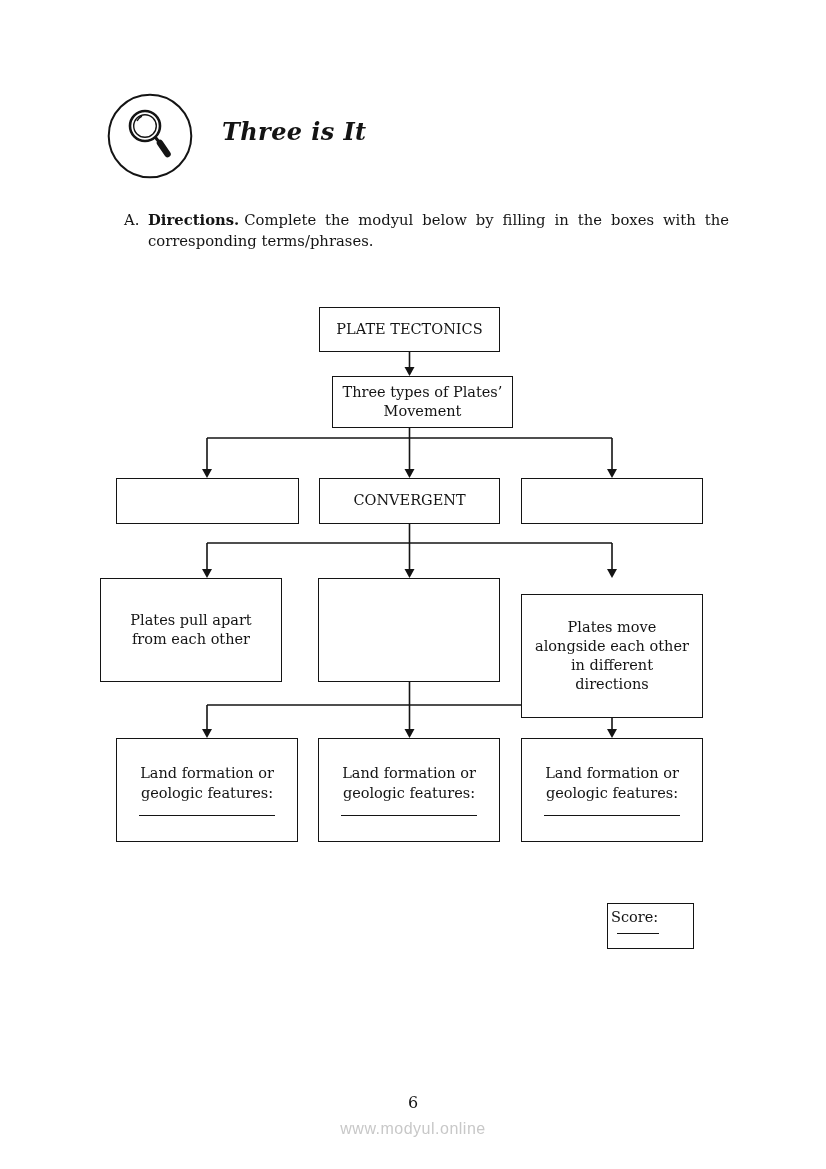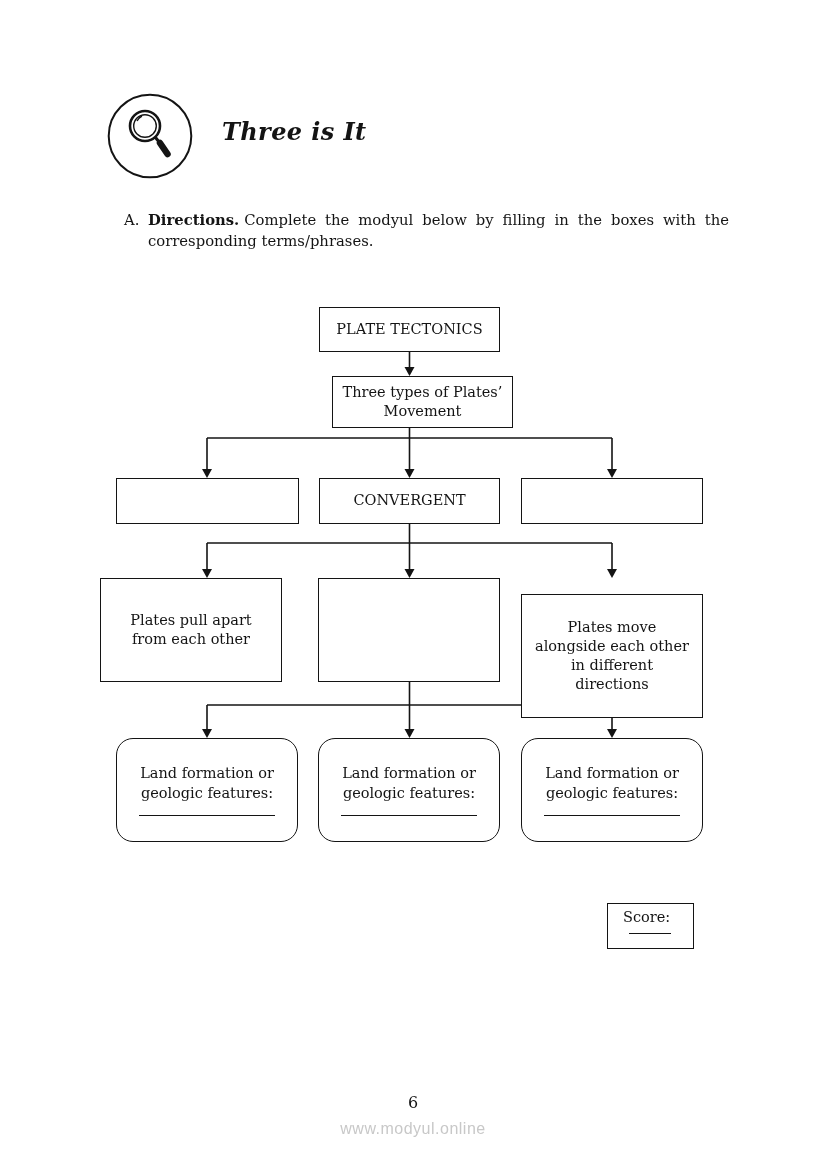--- a/index.html
+++ b/index.html
@@ -26,25 +26,25 @@
   .dir-index { flex: 0 0 24px; width: 24px; }
   .dir-text { flex: 1; text-align: justify; }
   .dir-text strong { margin-right: 5px; }
   .connectors { position: absolute; left: 0; top: 0; pointer-events: none; }
   .dbox {
     position: absolute; border: 1.6px solid #141414; background: #ffffff;
     display: flex; align-items: center; justify-content: center;
     text-align: center; font-size: 14.5px; line-height: 1.32; padding: 4px 7px;
   }
   .dbox-text { white-space: pre-line; }
-  .land-box { flex-direction: column; justify-content: center; border-radius: 17px; }
+  .land-box { flex-direction: column; justify-content: center; }
   .answer-line { width: 136px; height: 0; border-bottom: 1.3px solid #141414; margin-top: 12px; }
   .score-box {
     position: absolute; left: 607px; top: 903px; width: 87px; height: 46px;
-    border: 1.6px solid #141414; padding: 5px 15px; font-size: 14.5px;
+    border: 1.6px solid #141414; padding: 5px 3px; font-size: 14.5px;
   }
   .score-line { width: 42px; height: 0; border-bottom: 1.2px solid #141414; margin: 8px 0 0 6px; }
   .page-number { position: absolute; left: 0; right: 0; top: 1093px; text-align: center; font-size: 16px; }
   .watermark {
     position: absolute; left: 0; right: 0; top: 1120px; text-align: center;
     font-size: 16px; color: #c8c8c8; font-family: "Liberation Sans", sans-serif; letter-spacing: 0.5px;
   }
 </style>
 </head>
 <body>

